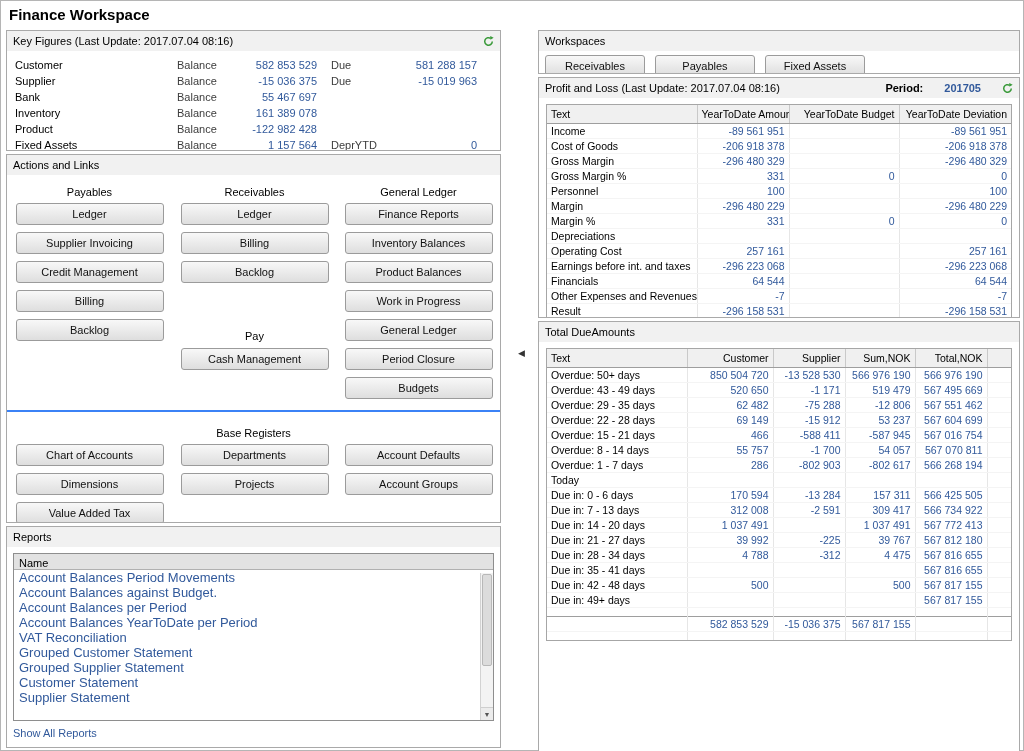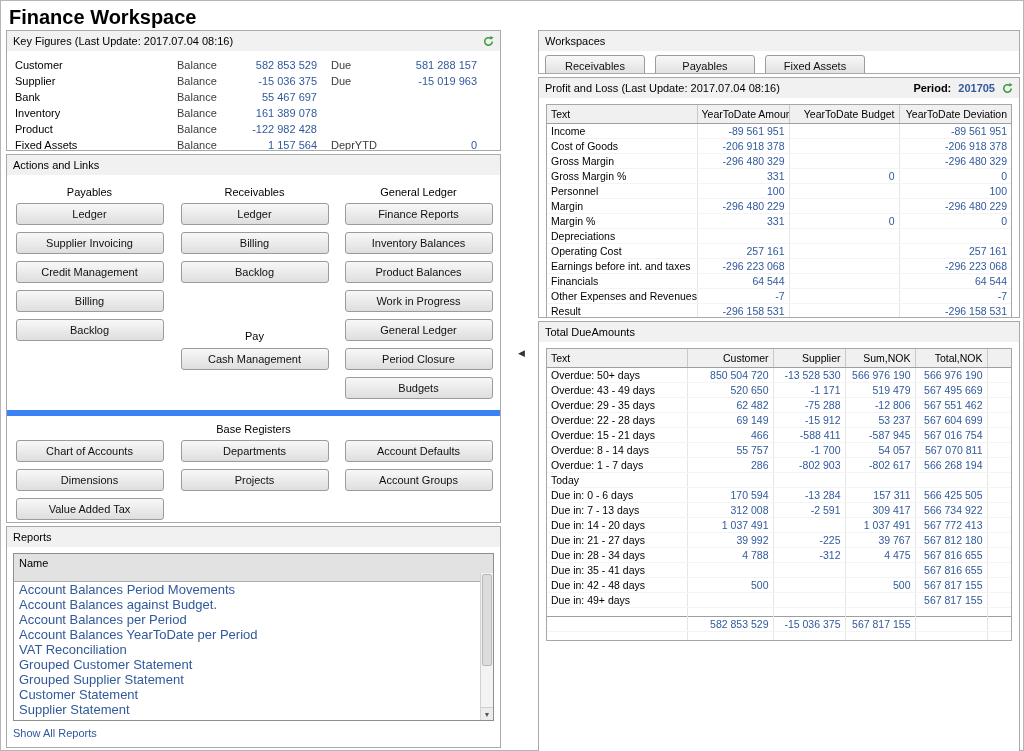--- a/index.html
+++ b/index.html
@@ -1,19 +1,19 @@
 <!DOCTYPE html>
 <html><head>
 <meta charset="utf-8">
 <style>
   * { margin:0; padding:0; box-sizing:border-box; }
   html,body { width:1024px; height:751px; background:#fff; color:#000;
     font-family:"Liberation Sans","DejaVu Sans",sans-serif; font-size:11px; overflow:hidden; cursor:default; }
   .frame { position:relative; width:1024px; height:751px; border:1px solid #b5b5b5; background:#fff; }
-  .page-title { position:absolute; top:5px; left:8px; font-size:20px; font-weight:bold; }
+  .page-title { position:absolute; top:5px; left:8px; font-size:15px; font-weight:bold; }
   .left-col  { position:absolute; left:5px;  top:29px; width:495px; }
   .right-col { position:absolute; left:537px; top:29px; width:482px; }
   .splitter  { position:absolute; left:517px; top:347px; font-size:9px; color:#333; cursor:pointer; }
 
   .panel { border:1px solid #a9a9a9; background:#fff; margin-bottom:3px; overflow:hidden; }
   .panel-header { height:20px; background:#f1f1f1; display:flex; align-items:center;
     justify-content:space-between; padding:0 6px; }
   .panel-title { color:#000; white-space:nowrap; }
   .refresh-icon { display:inline-flex; align-items:center; cursor:pointer; flex:0 0 auto; }
   .num { color:#31599b; text-align:right; }
@@ -27,44 +27,44 @@
   
   .actions-panel { height:369px; }
   .actions-body { display:grid; grid-template-columns:165px 165px 163px; padding-top:8px; }
   .action-col { display:flex; flex-direction:column; align-items:center; }
   .col-header { height:18px; line-height:18px; text-align:center; margin-bottom:2px; white-space:nowrap; }
   .btn { font-family:inherit; font-size:11px; color:#111; background:linear-gradient(#f8f8f8,#dedede);
     border:1px solid #9b9b9b; border-radius:3px; cursor:pointer; white-space:nowrap; }
   .action-btn { width:148px; height:22px; margin-bottom:7px; }
   .col-spacer { height:29px; }
   .pay-header { height:29px; display:flex; align-items:flex-end; justify-content:center; padding-bottom:3px; margin-bottom:0; }
-  .base-registers { margin-top:4px; border-top:6px solid #3b82f6; padding-top:4px; }
+  .base-registers { margin-top:4px; border-top:2px solid #3b82f6; padding-top:12px; }
   .base-grid { display:grid; grid-template-columns:165px 165px 163px; justify-items:center; margin-top:2px; }
 
   
   .reports-panel { height:222px; }
   .reports-body { padding:6px 6px 0 6px; }
   .listbox { position:relative; height:168px; border:1px solid #8e8e8e; overflow:hidden; background:#fff; }
-  .listbox-header { height:28px; line-height:18px; background:#e2e2e2; border-bottom:1px solid #b0b0b0; padding:0 5px; }
+  .listbox-header { height:16px; line-height:18px; background:#e2e2e2; border-bottom:1px solid #b0b0b0; padding:0 5px; }
   .report-link { height:15px; line-height:15px; padding:0 5px; color:#31599b; cursor:pointer; white-space:nowrap; font-size:13px; }
   .scrollbar { position:absolute; top:19px; right:0; bottom:0; width:13px; background:#f3f3f3; border-left:1px solid #d2d2d2; cursor:pointer; }
   .scroll-thumb { position:absolute; top:1px; left:1px; right:1px; height:92px; background:#dcdcdc; border:1px solid #b8b8b8; border-radius:2px; }
   .scroll-btn { position:absolute; bottom:0; left:0; width:12px; height:13px; font-size:7px; line-height:13px;
     text-align:center; color:#555; background:#ececec; border-top:1px solid #cfcfcf; cursor:pointer; }
   .show-all { height:24px; line-height:24px; color:#31599b; cursor:pointer; }
 
   
   .workspaces-panel { height:44px; }
   .ws-body { display:flex; gap:10px; padding:4px 6px; }
   .ws-btn { width:100px; height:21px; }
 
   
   .pl-panel { height:241px; }
   .due-panel { height:436px; }
-  .period-area { display:flex; align-items:center; gap:7px; }
+  .period-area { display:flex; align-items:center; gap:21px; }
   .period-label { font-weight:bold; }
   .period-value { font-weight:bold; color:#31599b; }
   .table-wrap { margin:6px 7px; border:1px solid #a6a6a6; background:#fff; }
   table { width:100%; border-collapse:collapse; table-layout:fixed; font-size:10.5px; }
   th { background:#f0f0f0; font-weight:normal; text-align:right; padding:2px 4px; height:18px;
     border-bottom:1px solid #9e9e9e; border-right:1px solid #c9c9c9; white-space:nowrap; overflow:hidden; }
   th.text-col { text-align:left; }
   th:last-child { border-right:none; }
   td { padding:1px 4px; height:12px; line-height:12px; border-right:1px solid #e6e6e6;
     border-bottom:1px solid #f4f4f4; white-space:nowrap; overflow:hidden; }

